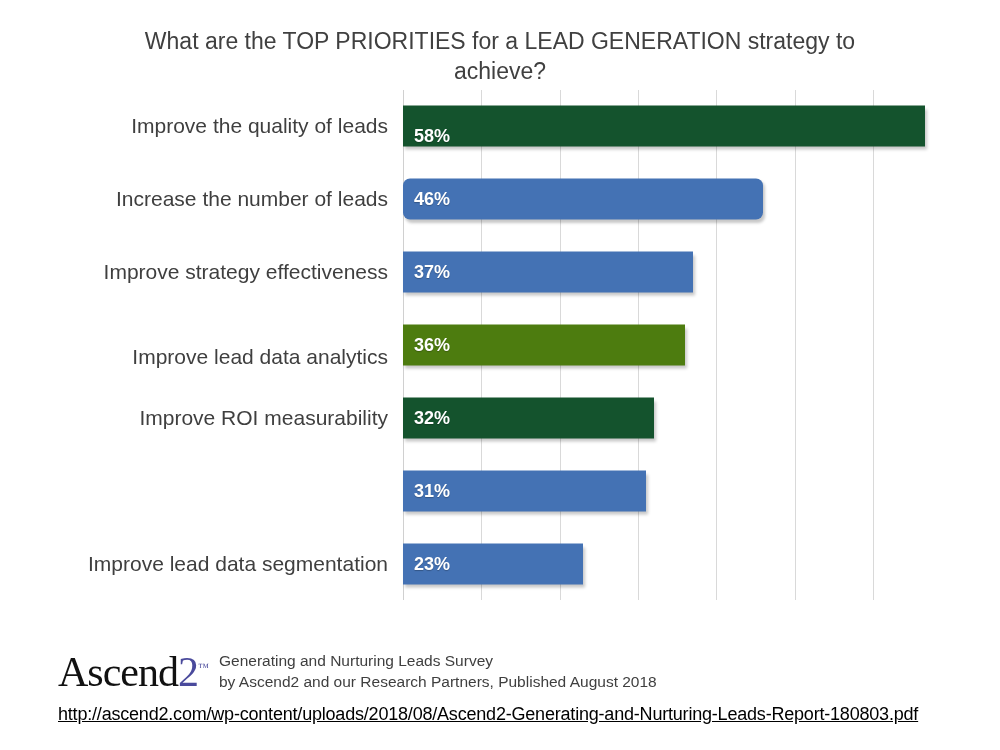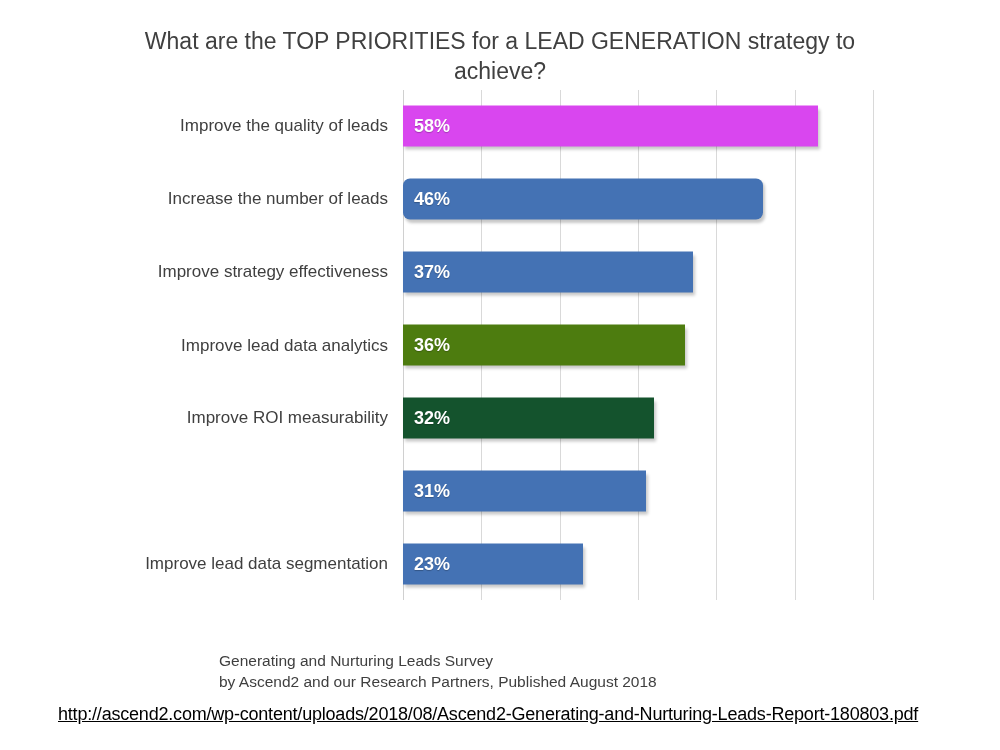--- a/index.html
+++ b/index.html
@@ -67,21 +67,21 @@
   }
   .cat-band{
     position:absolute;
     left:0; right:0;
     height:72.85px;
     display:flex;
     align-items:center;
     justify-content:flex-end;
   }
   .cat-label{
-    font-size:17px;
+    font-size:21px;
     color:#3f3f3f;
     white-space:nowrap;
     text-align:right;
   }
   
   #footer{
     position:absolute;
     left:0; top:636px;
     width:1000px; height:114px;
   }
@@ -133,21 +133,21 @@
 <div id="cat-labels">
     <div class="cat-band" style="top: 0px;">
       <div class="cat-label" style="color: rgb(63, 63, 63);">Improve the quality of leads</div>
     </div>
     <div class="cat-band" style="top: 72.8571px;">
       <div class="cat-label" style="color: rgb(63, 63, 63);">Increase the number of leads</div>
     </div>
     <div class="cat-band" style="top: 145.714px;">
       <div class="cat-label" style="color: rgb(63, 63, 63);">Improve strategy effectiveness</div>
     </div>
-    <div class="cat-band" style="top: 220px;">
+    <div class="cat-band" style="top: 206px; align-items: flex-end;">
       <div class="cat-label" style="color: rgb(63, 63, 63);">Improve lead data analytics</div>
     </div>
     <div class="cat-band" style="top: 291.429px;">
       <div class="cat-label" style="color: rgb(63, 63, 63);">Improve ROI measurability</div>
     </div>
     <div class="cat-band" style="top: 437.143px;">
       <div class="cat-label" style="color: rgb(63, 63, 63);">Improve lead data segmentation</div>
     </div>
   </div>
 
@@ -156,21 +156,21 @@
       <div class="gridline first" style="left: 0px; background: rgb(208, 208, 208);"></div>
       <div class="gridline" style="left: 78.3333px; background: rgb(217, 217, 217);"></div>
       <div class="gridline" style="left: 156.667px; background: rgb(217, 217, 217);"></div>
       <div class="gridline" style="left: 235px; background: rgb(217, 217, 217);"></div>
       <div class="gridline" style="left: 313.333px; background: rgb(217, 217, 217);"></div>
       <div class="gridline" style="left: 391.667px; background: rgb(217, 217, 217);"></div>
       <div class="gridline" style="left: 470px; background: rgb(217, 217, 217);"></div>
     </div>
   <div id="bars">
       <div class="band" style="top: 0px;">
-        <div class="bar" style="width: 415px; background: #d946ef;">
+        <div class="bar" style="width: 522px; background: #14532d; align-items: flex-end;">
           <span class="bar-value" style="color: rgb(255, 255, 255);">58%</span>
         </div>
       </div>
       <div class="band" style="top: 72.8571px;">
         <div class="bar" style="width: 360.333px; background: rgb(68, 114, 180); border-radius: 7px;">
           <span class="bar-value" style="color: rgb(255, 255, 255);">46%</span>
         </div>
       </div>
       <div class="band" style="top: 145.714px;">
         <div class="bar" style="width: 289.833px; background: rgb(68, 114, 180);">
@@ -194,18 +194,21 @@
       </div>
       <div class="band" style="top: 437.143px;">
         <div class="bar" style="width: 180.167px; background: rgb(68, 114, 180);">
           <span class="bar-value" style="color: rgb(255, 255, 255);">23%</span>
         </div>
       </div>
     </div>
 </div>
 
 <div id="footer">
+  <div id="logo">
+    <span>Ascend</span><span class="two">2</span><span class="tm">™</span>
+  </div>
   <div id="caption">
     <div>Generating and Nurturing Leads Survey</div>
     <div>by Ascend2 and our Research Partners, Published August 2018</div>
   </div>
   <div id="source-url">http://ascend2.com/wp-content/uploads/2018/08/Ascend2-Generating-and-Nurturing-Leads-Report-180803.pdf</div>
 </div>
 
 </body></html>

